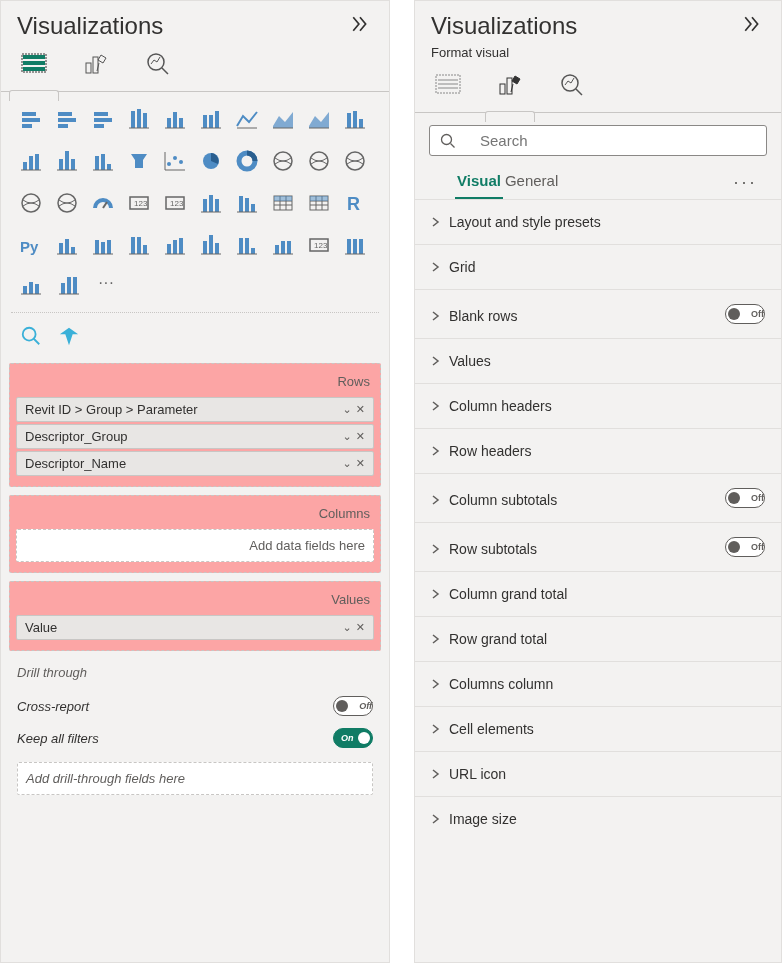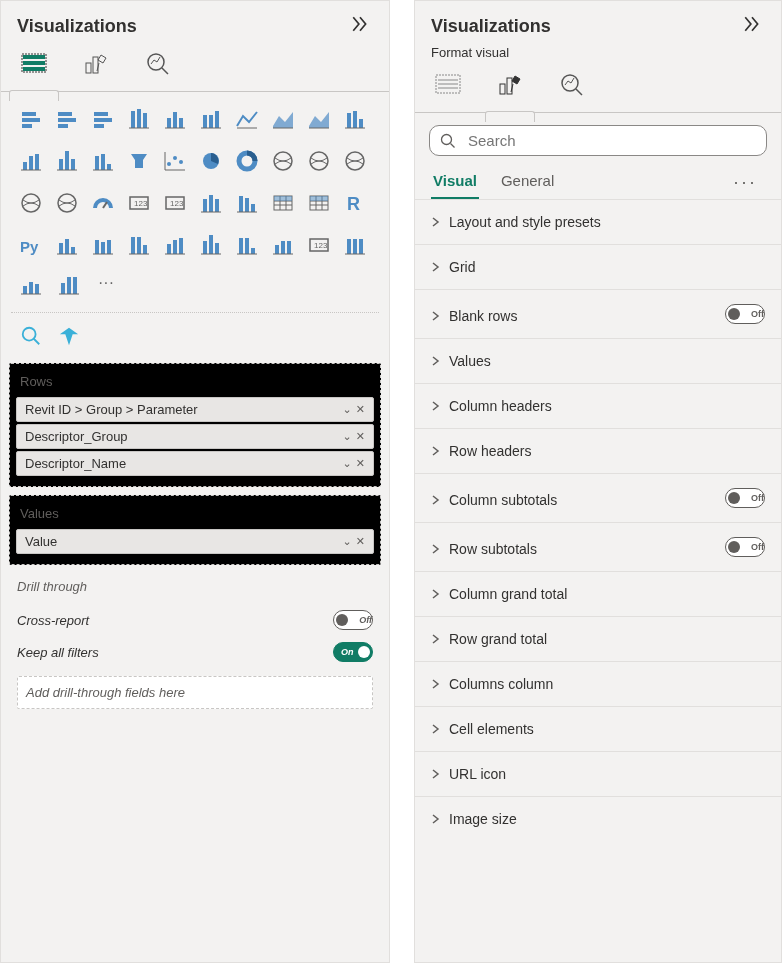--- a/index.html
+++ b/index.html
@@ -1,52 +1,52 @@
 <!DOCTYPE html>
 <html><head>
 <meta charset="utf-8">
 <style>
 * { box-sizing: border-box; margin: 0; padding: 0; font-family: 'Segoe UI', Arial, sans-serif; }
 body { background: #fff; width: 782px; height: 963px; display: flex; gap: 24px; }
 .panel { background: #f3f2f1; border: 1px solid #e1dfdd; display: flex; flex-direction: column; }
 .panel.left { width: 390px; }
 .panel.right { width: 368px; }
 .panel-header { display: flex; justify-content: space-between; align-items: center; padding: 10px 16px 4px 16px; }
-.panel-title { font-size: 18px; font-weight: 700; color: #323130; }
+.panel-title { font-size: 24px; font-weight: 400; color: #323130; }
 .collapse-btn { cursor: pointer; padding: 4px; }
 .subtitle { font-size: 13px; color: #323130; padding: 0 16px 6px 16px; }
 .mode-tabs { display: flex; gap: 28px; padding: 0 16px 0 16px; border-bottom: 1px solid #c8c6c4; position: relative; }
 .mode-tab { padding: 6px 4px 10px 4px; cursor: pointer; position: relative; }
 .mode-tab.active::after { content: ''; position: absolute; left: -8px; right: -8px; bottom: -10px; height: 10px; background: #f3f2f1; border: 1px solid #c8c6c4; border-bottom: none; border-radius: 3px 3px 0 0; }
 .mode-tab svg { width: 26px; height: 26px; }
 .viz-gallery { padding: 12px 10px 6px 14px; display: grid; grid-template-columns: repeat(10, 32px); gap: 12px 4px; }
 .viz-icon { width: 32px; height: 30px; display: flex; align-items: center; justify-content: center; cursor: pointer; border-radius: 2px; }
 .viz-icon svg { width: 24px; height: 22px; }
 .extra-row { padding: 4px 10px 8px 14px; display: flex; gap: 6px; align-items: center; }
 .extra-row .viz-icon { width: 32px; height: 30px; }
 .divider-dotted { border-top: 1px dotted #c8c6c4; margin: 4px 10px; }
 .section { padding: 8px 10px 4px 10px; }
-.section.boxed { border: 1px dashed #c8c6c4; margin: 4px 8px; border-radius: 2px; background: #000000; padding: 8px 6px; }
+.section.boxed { border: 1px dashed #c8c6c4; margin: 4px 8px; border-radius: 2px; background: #fca5a5; padding: 8px 6px; text-align: right; }
 .section-label { font-size: 13px; color: #605e5c; padding: 2px 4px 6px 4px; }
 .field-pill { background: #e8e6e4; border: 1px solid #c8c6c4; border-radius: 2px; padding: 4px 8px; margin: 2px 0; display: flex; justify-content: space-between; align-items: center; font-size: 13px; color: #323130; }
 .field-pill .actions { display: flex; gap: 4px; }
 .field-pill .actions span { cursor: pointer; color: #605e5c; font-size: 11px; }
 .placeholder-box { background: #fff; border: 1px dashed #c8c6c4; border-radius: 2px; padding: 8px; font-size: 13px; color: #605e5c; margin: 2px 0; }
 .drill-section { padding: 10px 16px; font-style: italic; }
 .drill-title { font-size: 13px; color: #605e5c; margin-bottom: 10px; }
 .toggle-row { display: flex; justify-content: space-between; align-items: center; padding: 6px 0; font-size: 13px; color: #323130; }
 .toggle { width: 40px; height: 20px; border-radius: 10px; position: relative; cursor: pointer; display: flex; align-items: center; font-size: 9px; font-weight: 600; }
 .toggle.off { background: #fff; border: 1px solid #605e5c; color: #605e5c; justify-content: flex-end; }
 .toggle.off::before { content: ''; position: absolute; left: 2px; width: 12px; height: 12px; border-radius: 50%; background: #605e5c; }
 .toggle.on { background: #107c65; border: 1px solid #107c65; color: #fff; justify-content: flex-start; padding-left: 7px; }
 .toggle.on::before { content: ''; position: absolute; right: 2px; width: 12px; height: 12px; border-radius: 50%; background: #fff; }
 
-.search-box { margin: 12px 14px 10px 14px; background: #fff; border: 1px solid #8a8886; border-radius: 10px; display: flex; align-items: center; padding: 6px 10px; gap: 12px; }
+.search-box { margin: 12px 14px 10px 14px; background: #fff; border: 1px solid #8a8886; border-radius: 3px; display: flex; align-items: center; padding: 6px 10px; gap: 24px; }
 .search-box input { border: none; outline: none; font-size: 15px; flex: 1; background: transparent; color: #605e5c; }
-.format-tabs { display: flex; gap: 20px; padding: 0 16px; align-items: center; }
+.format-tabs { display: flex; padding: 0 16px; align-items: center; margin-left: 24px; }
 .format-tab { font-size: 15px; padding: 6px 2px 8px 2px; cursor: pointer; color: #605e5c; border-bottom: 2px solid transparent; }
 .format-tab.active { color: #107c65; font-weight: 600; border-bottom: 2px solid #107c65; }
 .format-more { margin-left: auto; cursor: pointer; padding: 4px 8px; font-size: 18px; color: #605e5c; letter-spacing: 2px; }
 .format-list { display: flex; flex-direction: column; }
 .format-item { display: flex; align-items: flex-end; justify-content: space-between; padding: 14px 16px; border-top: 1px solid #e1dfdd; cursor: pointer; }
 .format-item-left { display: flex; align-items: center; gap: 8px; }
 .format-item-label { font-size: 14px; color: #323130; }
 .chevron { width: 10px; height: 10px; }
 </style>
 </head>
@@ -432,20 +432,24 @@
     </div>
     <div class="field-pill">
       <span>Descriptor_Name</span>
       <span class="actions">
         <span>⌄</span>
         <span>✕</span>
       </span>
     </div>
   </div>
 
+  <div class="section boxed">
+    <div class="section-label">Columns</div>
+    <div class="placeholder-box">Add data fields here</div>
+  </div>
 
   <div class="section boxed">
     <div class="section-label">Values</div>
     <div class="field-pill">
       <span>Value</span>
       <span class="actions">
         <span>⌄</span>
         <span>✕</span>
       </span>
     </div>

